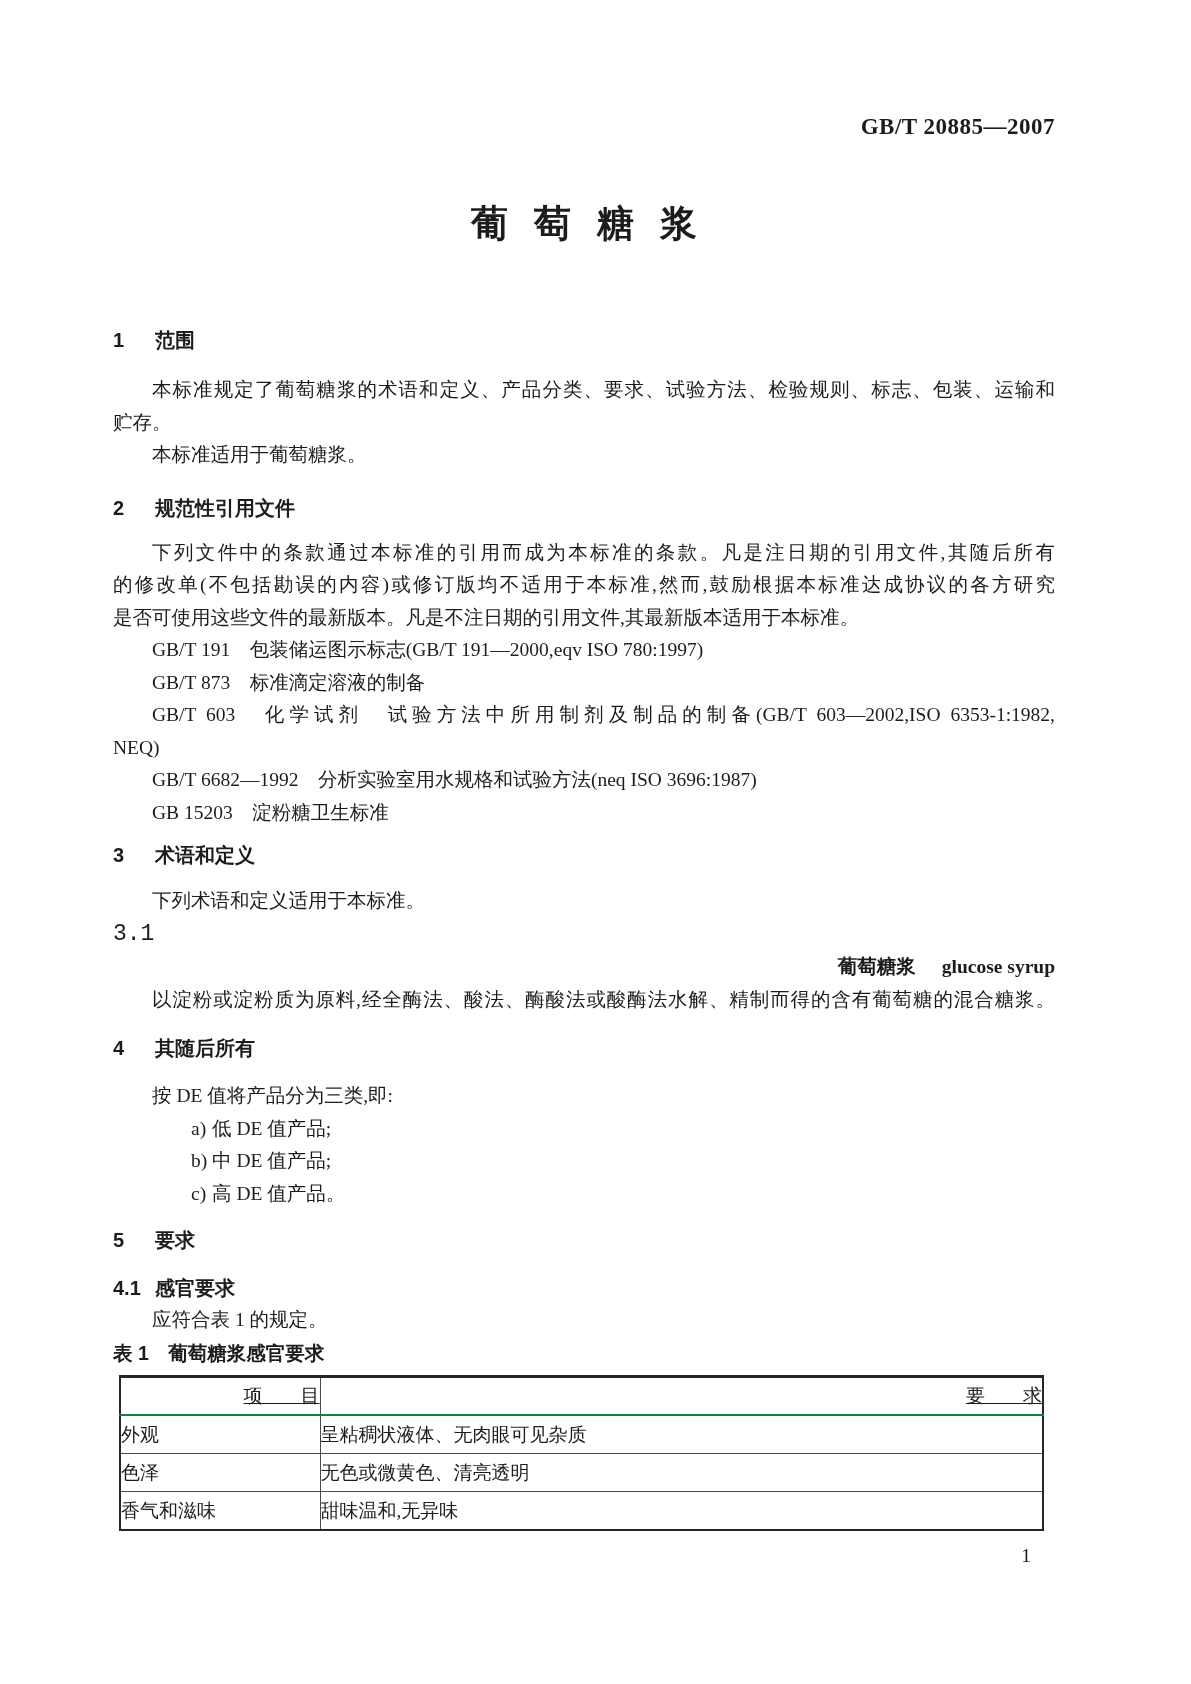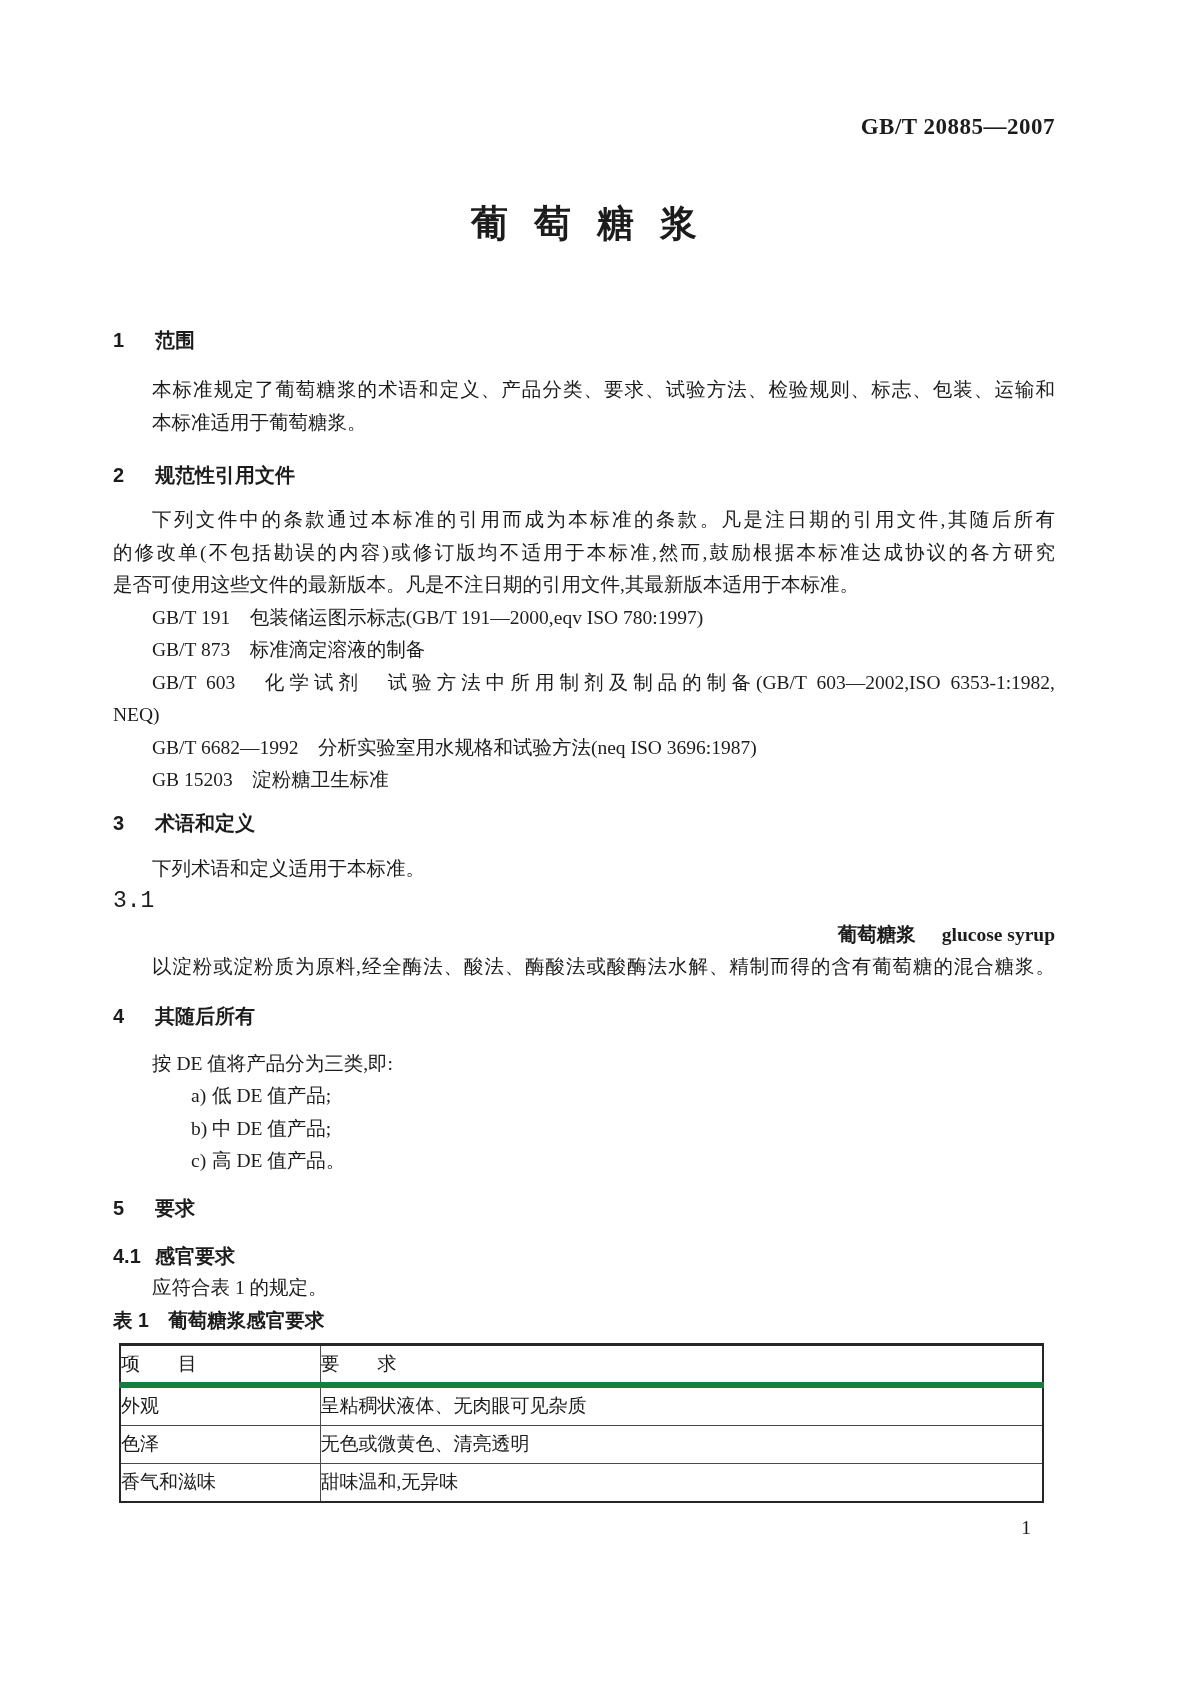--- a/index.html
+++ b/index.html
@@ -109,22 +109,23 @@
     border-top-width: 3px;
   }
   table.req-table col.c-item { width: 200px; }
   table.req-table th, table.req-table td {
     border: 1px solid #4a4a4a;
     font-weight: normal;
     padding: 0;
   }
   table.req-table thead th {
     height: 36px;
-    text-align: left;
-    border-bottom: 6px solid #15803d;
+    text-align: right;
+    border-bottom: 2px solid #15803d;
+    text-decoration: underline;
   }
   table.req-table tbody td { height: 37px; }
   td.cell-item { text-align: left; }
   td.cell-req { text-align: left; padding-left: 16px; }
   
   .page-num {
     margin-top: 12px;
     text-align: right;
     padding-right: 24px;
     font-size: 19.5px;
@@ -138,20 +139,21 @@
   <div class="content">
 
     <div class="std-code">GB/T 20885—2007</div>
 
     <div class="doc-title">葡萄糖浆</div>
 
     <div class="heading h1-sp">
       <span class="h-num">1</span><span>范围</span>
     </div>
     <div class="bl ind just mt-p1">本标准规定了葡萄糖浆的术语和定义、产品分类、要求、试验方法、检验规则、标志、包装、运输和</div>
+    <div class="bl">贮存。</div>
     <div class="bl ind">本标准适用于葡萄糖浆。</div>
 
     <div class="heading h2-sp">
       <span class="h-num">2</span><span>规范性引用文件</span>
     </div>
     <div class="bl ind just mt-p2">下列文件中的条款通过本标准的引用而成为本标准的条款。凡是注日期的引用文件,其随后所有</div>
     <div class="bl just">的修改单(不包括勘误的内容)或修订版均不适用于本标准,然而,鼓励根据本标准达成协议的各方研究</div>
     <div class="bl">是否可使用这些文件的最新版本。凡是不注日期的引用文件,其最新版本适用于本标准。</div>
     <div class="bl ind">GB/T 191　包装储运图示标志(GB/T 191—2000,eqv ISO 780:1997)</div>
     <div class="bl ind">GB/T 873　标准滴定溶液的制备</div>

